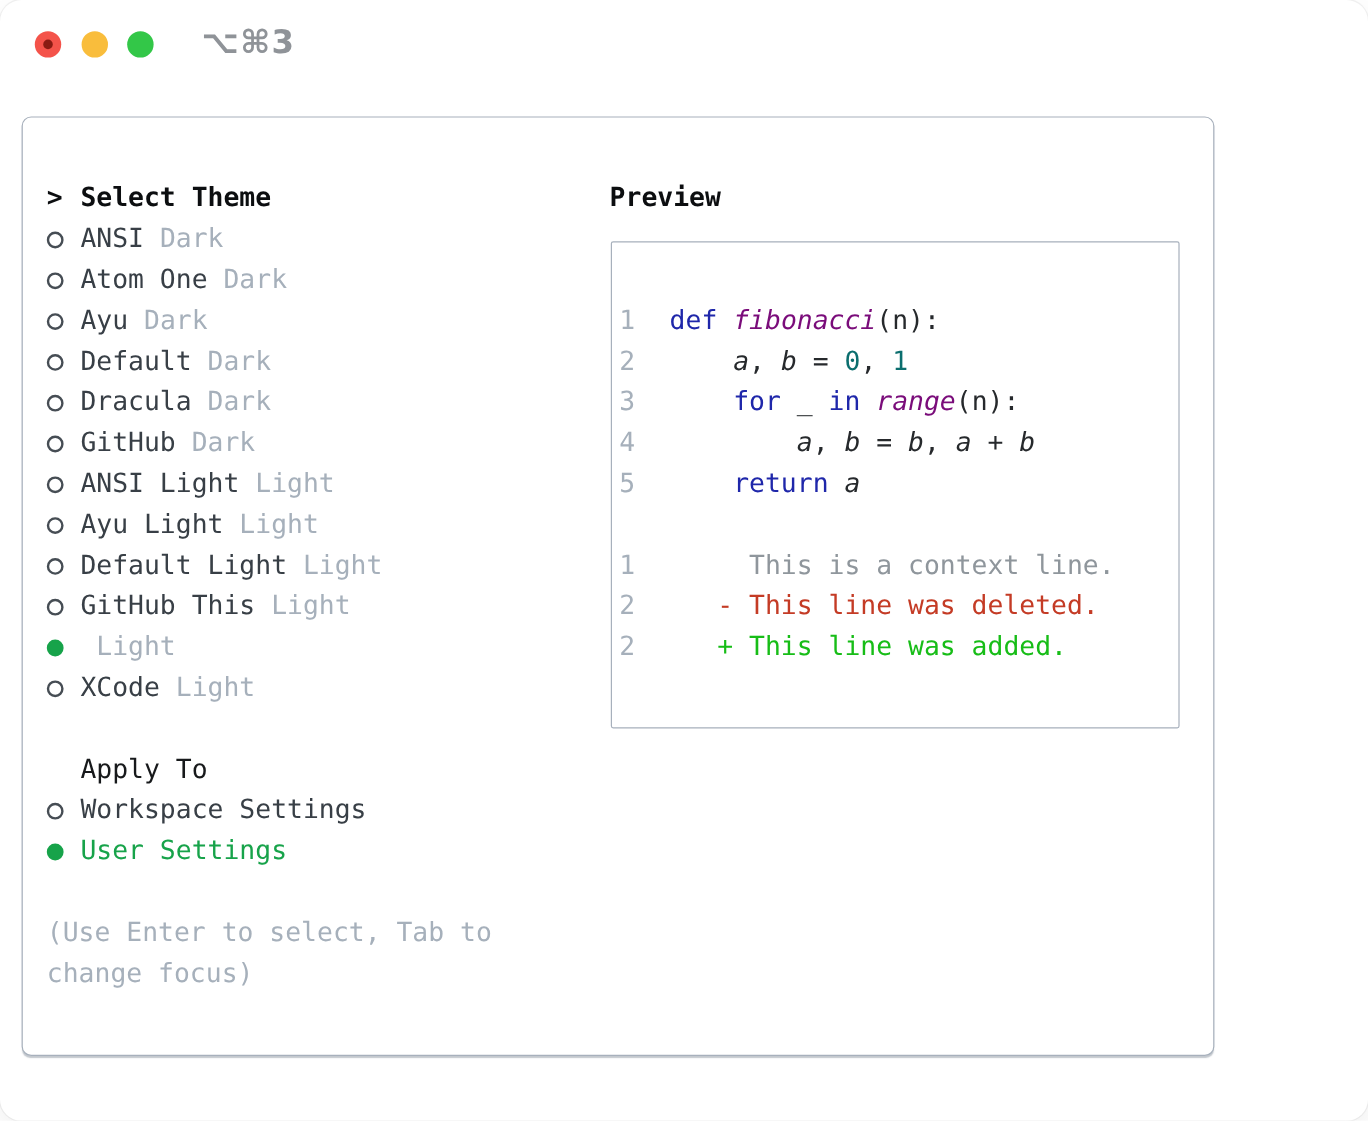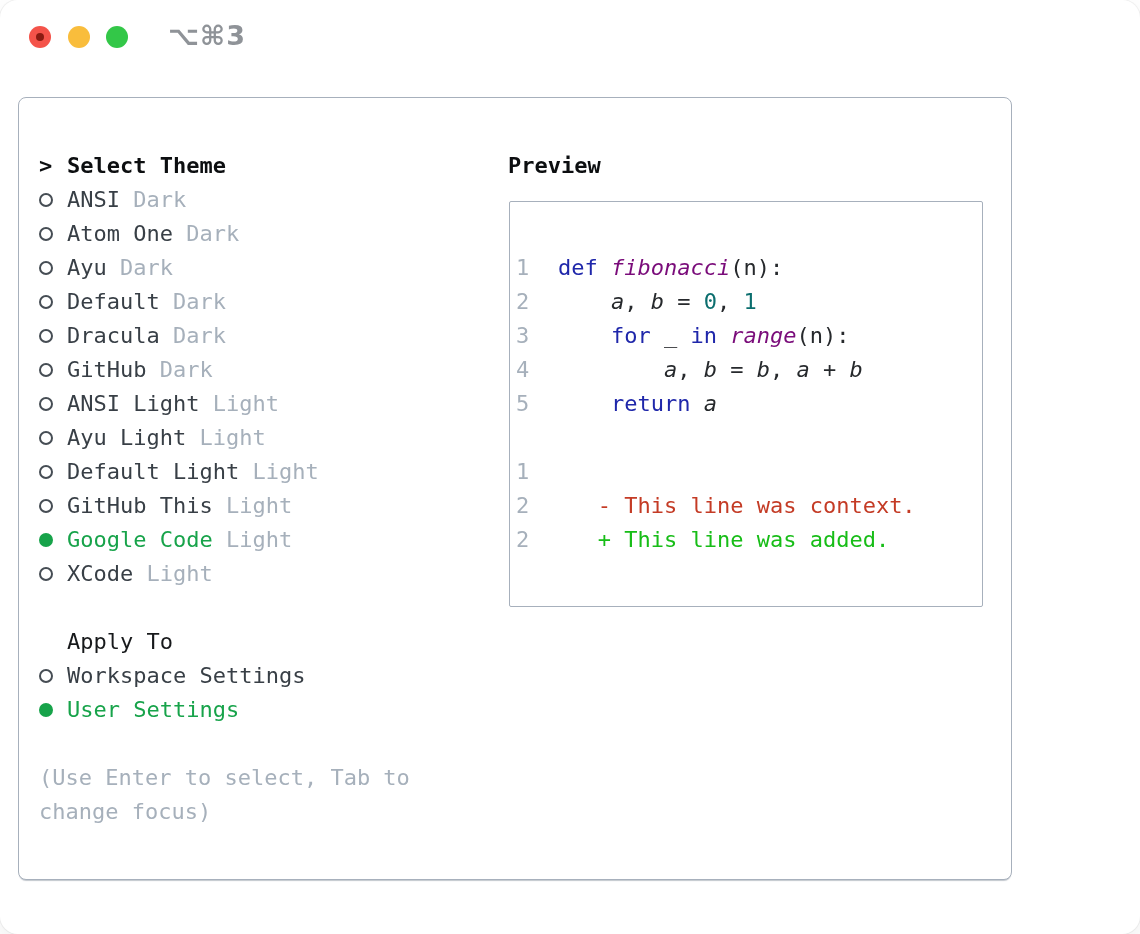--- a/index.html
+++ b/index.html
@@ -93,21 +93,21 @@
           <div class="row item"><span class="marker"><i class="dot"></i></span><span class="name">ANSI</span><span class="variant"> Dark</span></div>
           <div class="row item"><span class="marker"><i class="dot"></i></span><span class="name">Atom One</span><span class="variant"> Dark</span></div>
           <div class="row item"><span class="marker"><i class="dot"></i></span><span class="name">Ayu</span><span class="variant"> Dark</span></div>
           <div class="row item"><span class="marker"><i class="dot"></i></span><span class="name">Default</span><span class="variant"> Dark</span></div>
           <div class="row item"><span class="marker"><i class="dot"></i></span><span class="name">Dracula</span><span class="variant"> Dark</span></div>
           <div class="row item"><span class="marker"><i class="dot"></i></span><span class="name">GitHub</span><span class="variant"> Dark</span></div>
           <div class="row item"><span class="marker"><i class="dot"></i></span><span class="name">ANSI Light</span><span class="variant"> Light</span></div>
           <div class="row item"><span class="marker"><i class="dot"></i></span><span class="name">Ayu Light</span><span class="variant"> Light</span></div>
           <div class="row item"><span class="marker"><i class="dot"></i></span><span class="name">Default Light</span><span class="variant"> Light</span></div>
           <div class="row item"><span class="marker"><i class="dot"></i></span><span class="name">GitHub This</span><span class="variant"> Light</span></div>
-          <div class="row item selected"><span class="marker"><i class="dot on"></i></span><span class="name">Google Code</span><span class="variant"> Light</span></div>
+          <div class="row item selected"><span class="marker"><i class="dot on"></i></span><span class="variant"> Light</span></div>
           <div class="row item"><span class="marker"><i class="dot"></i></span><span class="name">XCode</span><span class="variant"> Light</span></div>
         </div>
 
       <div class="spacer"></div>
 
       <div class="row">
         <span class="marker"></span>
         <span class="atext">Apply To</span>
       </div>
 
@@ -144,24 +144,25 @@
           <div class="cline">
             <span class="lnum">5</span>
             <span class="code"><span class="pl">    </span><span class="kw">return</span><span class="pl"> </span><span class="var">a</span></span>
           </div>
           <div class="cline">
             <span class="lnum"></span>
             <span class="code"></span>
           </div>
           <div class="cline">
             <span class="lnum">1</span>
+            <span class="code"><span class="ctx">     This is a context line.</span></span>
           </div>
           <div class="cline">
             <span class="lnum">2</span>
-            <span class="code"><span class="del">   - This line was context.</span></span>
+            <span class="code"><span class="del">   - This line was deleted.</span></span>
           </div>
           <div class="cline">
             <span class="lnum">2</span>
             <span class="code"><span class="add">   + This line was added.</span></span>
           </div>
         </div>
     </div>
   </div>
 </div>
 

